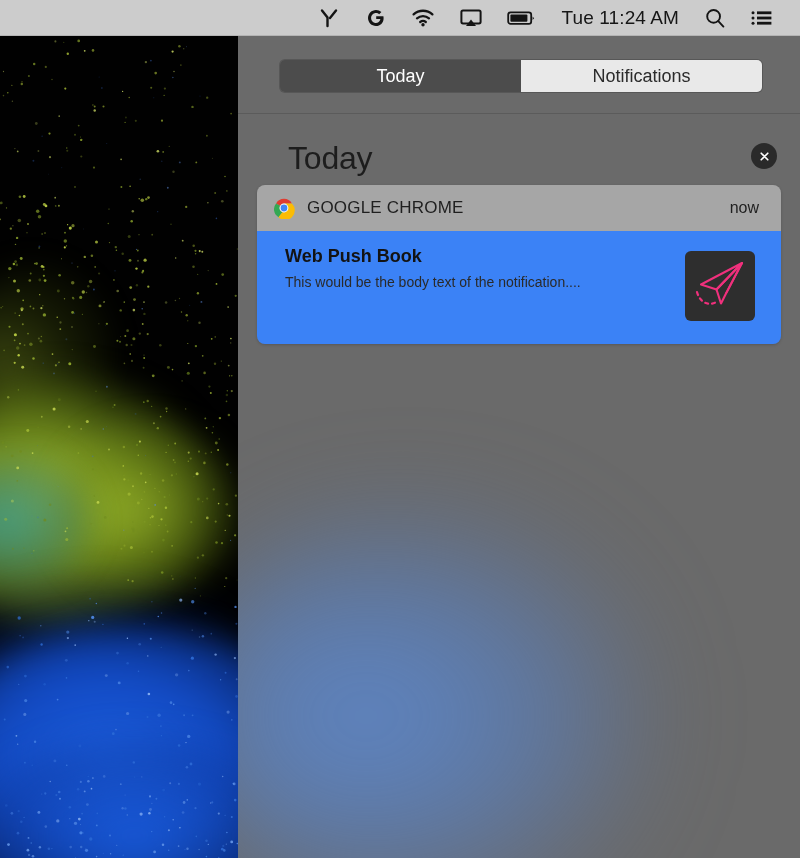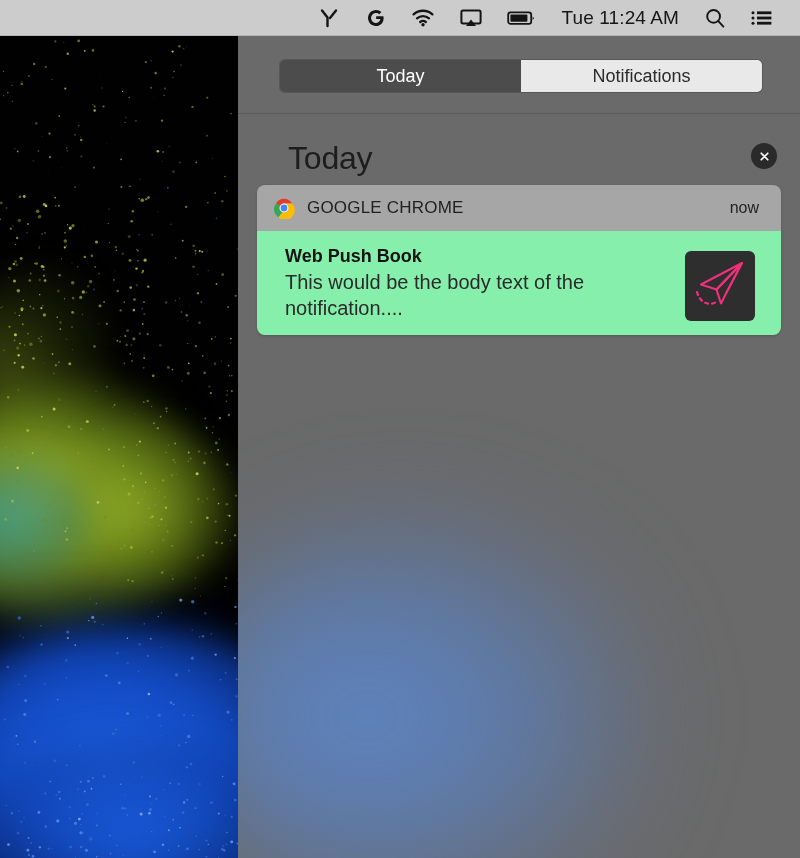--- a/index.html
+++ b/index.html
@@ -260,38 +260,38 @@
     color: #1f1f1f;
     letter-spacing: 0.2px;
     flex: 1;
   }
   #notif-time {
     font-size: 16px;
     color: #1f1f1f;
     margin-left: 24px;
   }
   #notif-body {
-    background: #86efac;
+    background: #3b82f6;
     display: flex;
-    padding: 12px 16px 14px 28px;
+    padding: 12px 16px 23px 28px;
   }
   #notif-text { flex: 1; min-width: 0; }
   #notif-title {
     font-size: 18px;
     font-weight: bold;
     color: #131313;
     line-height: 26px;
   }
   #notif-site {
     font-size: 18px;
     color: #1a1a1a;
     line-height: 26px;
   }
   #notif-msg {
-    font-size: 20px;
+    font-size: 14px;
     color: #2a2a2a;
     line-height: 26px;
     max-width: 326px;
   }
   #notif-image {
     width: 70px;
     height: 70px;
     flex: none;
     margin: 8px 10px 0 10px;
     border-radius: 6px;

